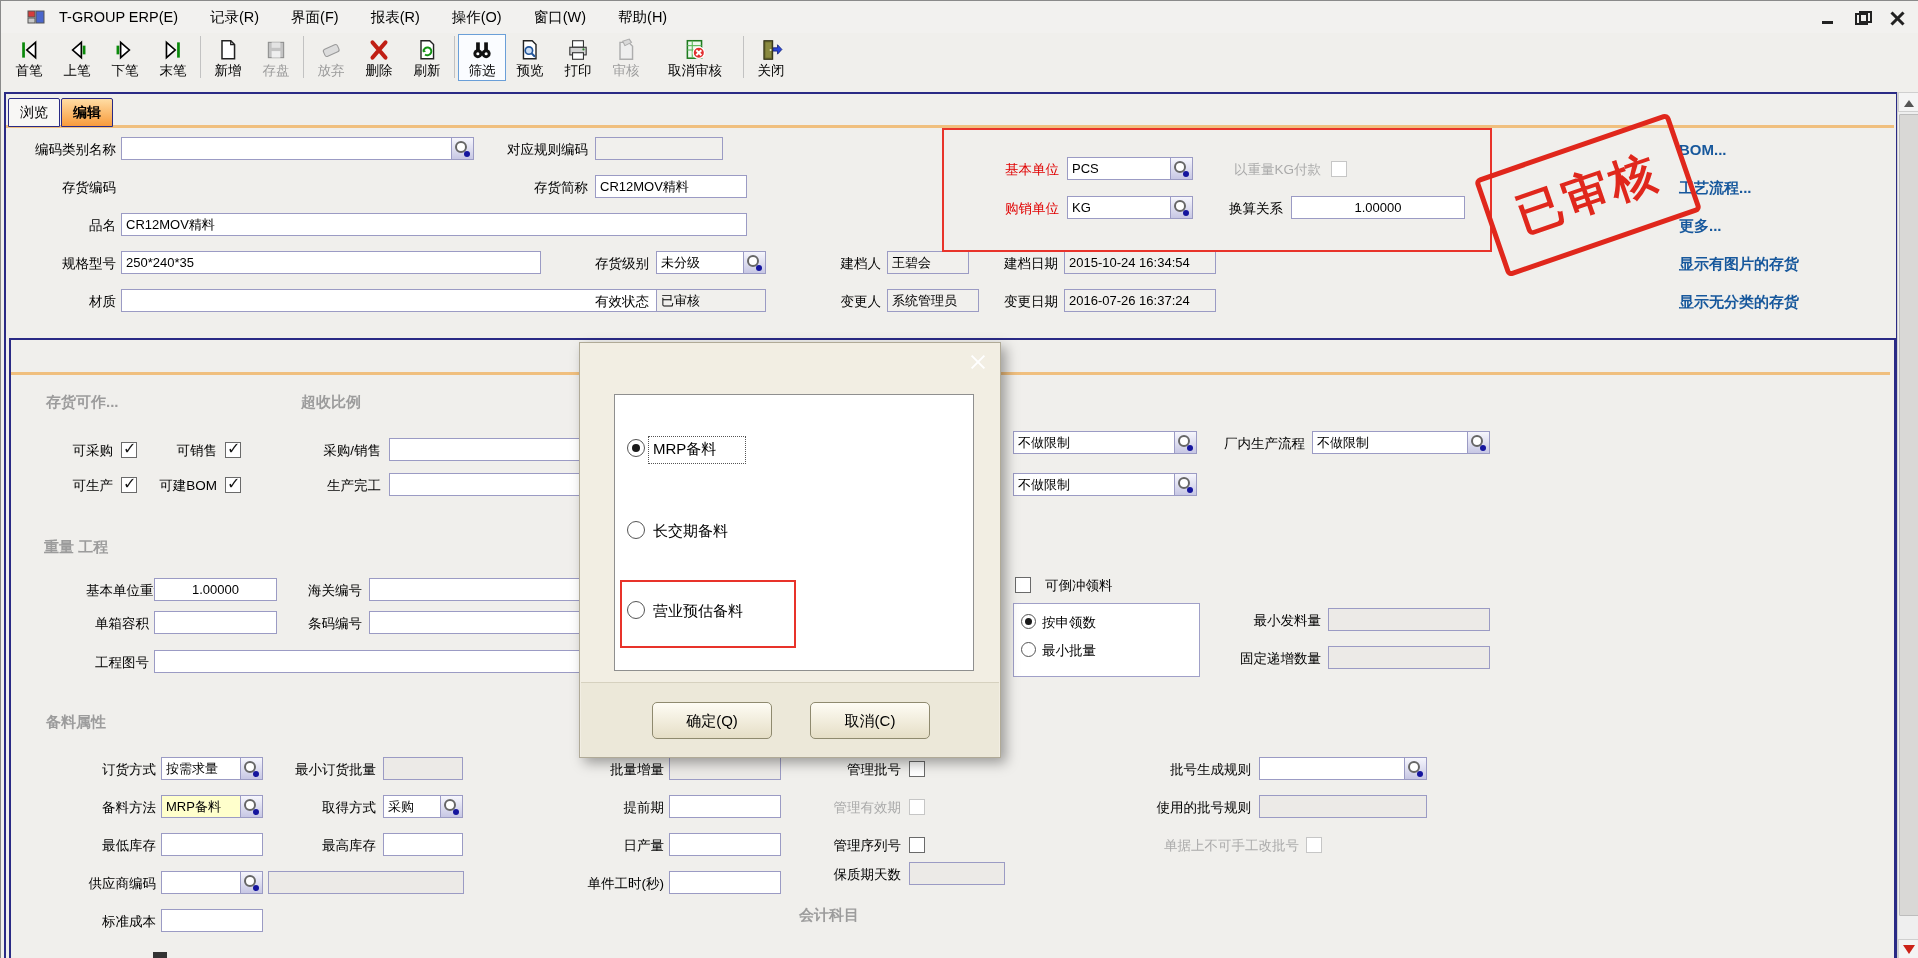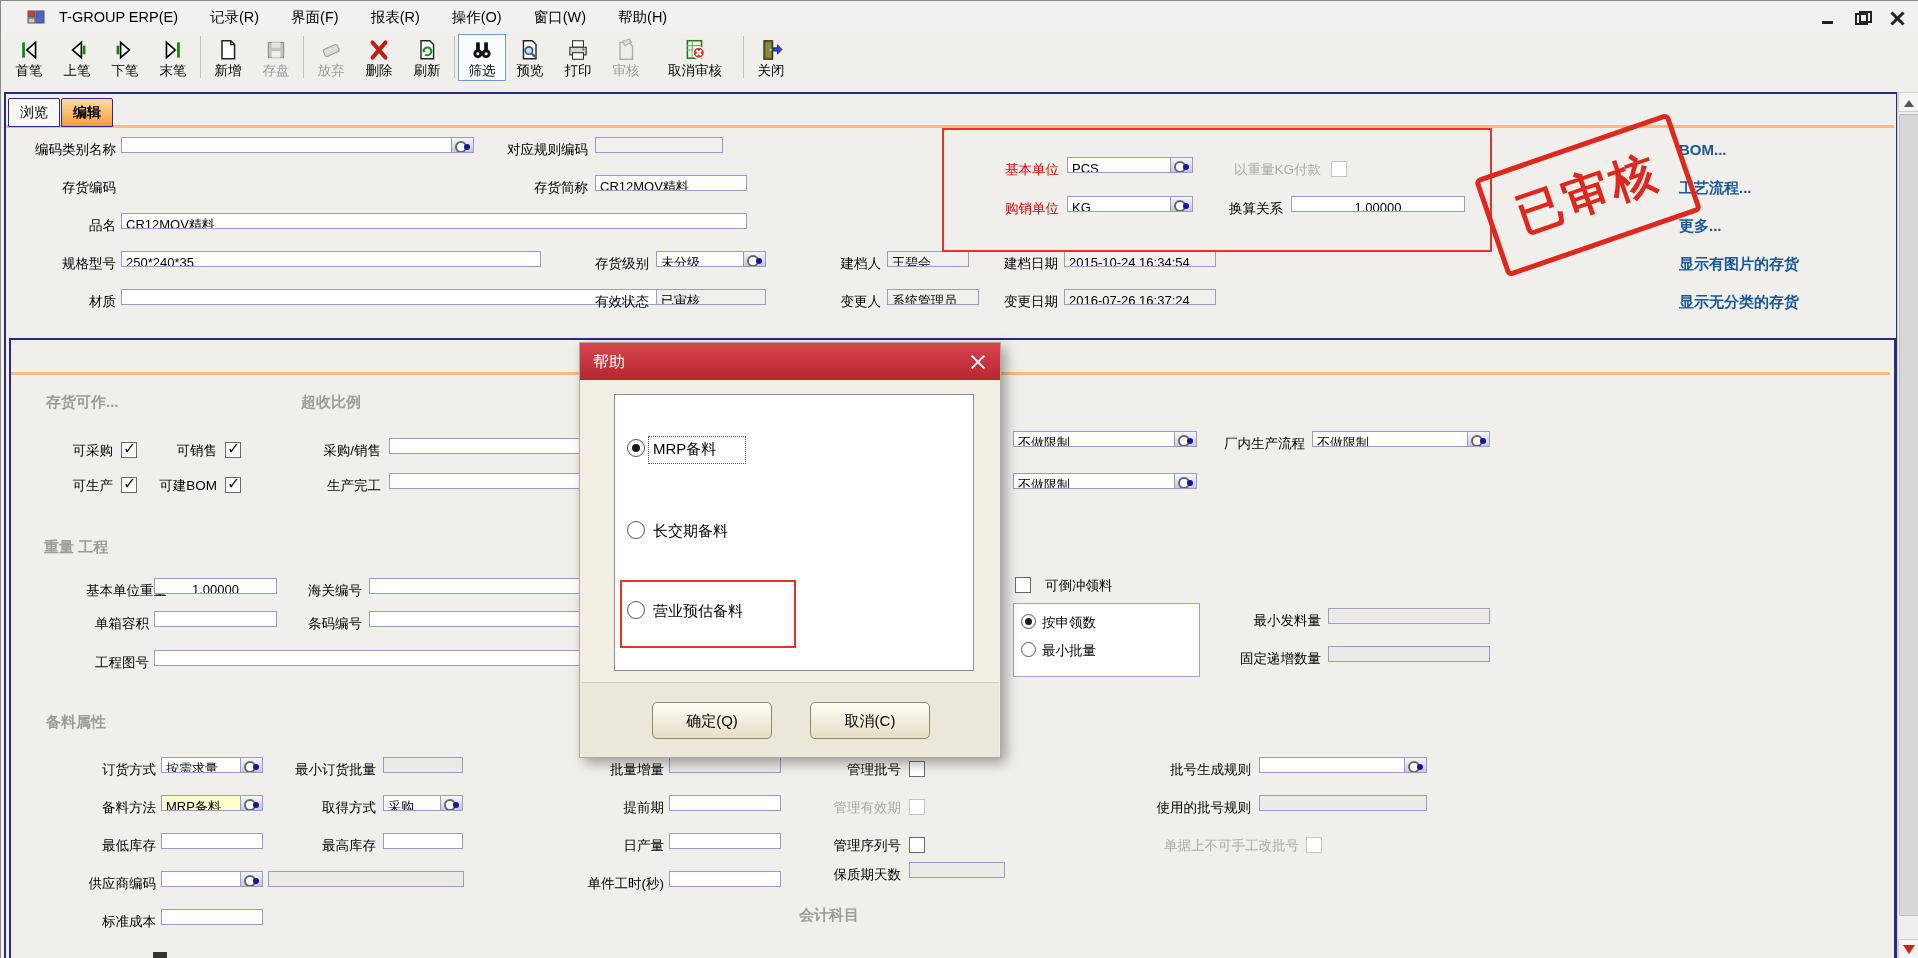--- a/index.html
+++ b/index.html
@@ -29,21 +29,21 @@
   .pframe{position:absolute;left:3px;top:91px;width:1890px;height:867px;border:2px solid #2a2a85;border-bottom:none;pointer-events:none;}
   .mtabs{position:absolute;left:7px;top:97px;display:flex;z-index:3;}
   .mtab{height:27px;line-height:27px;padding:0 11px;font-size:14px;border:1px solid #2a2a85;background:#f8f7f5;margin-right:1px;border-radius:2px 2px 0 0;cursor:pointer;}
   .mtab.active{background:linear-gradient(#ffdda4,#f89b3c);font-weight:bold;}
   .orangeline{position:absolute;left:5px;top:124px;width:1888px;height:3px;background:#f0bf7e;}
   
   .lbl{position:absolute;height:23px;line-height:23px;font-size:13.5px;color:#000;text-align:right;white-space:nowrap;}
   .lbl.left{text-align:left;}
   .lbl.red{color:#e00000;}
   .lbl.gray{color:#aaa;}
-  .ibx{position:absolute;height:16px;line-height:21px;background:#fff;border:1px solid #9b9bc4;box-sizing:border-box;font-size:13px;padding:0 4px;color:#000;white-space:nowrap;overflow:hidden;cursor:text;}
+  .ibx{position:absolute;height:23px;line-height:21px;background:#fff;border:1px solid #9b9bc4;box-sizing:border-box;font-size:13px;padding:0 4px;color:#000;white-space:nowrap;overflow:hidden;cursor:text;}
   .ibx.dd{padding-right:24px;}
   .ibx.num{text-align:center;}
   .ibx.dis{background:#eceae7;}
   .ibx.ro{background:#f1f0ed;}
   .ibx.yellow{background:#ffffcc;}
   .mag{position:absolute;right:0;top:0;bottom:0;width:21px;background:linear-gradient(#f6f6fc,#c7c7e4);border-left:1px solid #9b9bc4;cursor:pointer;}
   .mag::before{content:"";position:absolute;left:3px;top:3px;width:8px;height:8px;border:2px solid #666;border-radius:50%;background:#fff;}
   .mag::after{content:"";position:absolute;right:3px;bottom:2px;width:6px;height:6px;background:#15159e;border-radius:50%;}
   .cb{position:absolute;width:16px;height:16px;background:#fff;border:1px solid #6a6a6a;box-sizing:border-box;cursor:pointer;}
   .cb.checked::before{content:"✓";position:absolute;left:1px;top:-4px;font-size:16px;font-weight:bold;color:#111;}
@@ -413,21 +413,20 @@
   <span class="ibx" style="left:668px;top:870px;width:112px"><span></span></span>
   <span class="lbl" style="left:828px;top:862px;width:72px">保质期天数</span>
   <span class="ibx dis" style="left:908px;top:861px;width:96px"><span></span></span>
 
   <span class="lbl" style="left:85px;top:909px;width:70px">标准成本</span>
   <span class="ibx" style="left:160px;top:908px;width:102px"><span></span></span>
   <span class="shead" style="left:798px;top:905px">会计科目</span>
   <span class="cutoff"></span>
 
   <div class="dlg">
-    <div class="dlg-title"><span>帮助</span></div>
     <span class="dlg-close"></span>
     <div class="dlg-list"></div>
     <span class="rd sel" style="left:47px;top:96px"></span>
     <span class="focus-rect" style="left:68px;top:93px;width:96px;height:26px"></span>
     <span class="dlg-opt-label" style="left:73px;top:96px">MRP备料</span>
     <span class="rd" style="left:47px;top:178px"></span>
     <span class="dlg-opt-label" style="left:73px;top:178px">长交期备料</span>
     <span class="rd" style="left:47px;top:258px"></span>
     <span class="dlg-opt-label" style="left:73px;top:258px">营业预估备料</span>
     <span class="hl-rect" style="left:40px;top:237px;width:172px;height:64px"></span>

